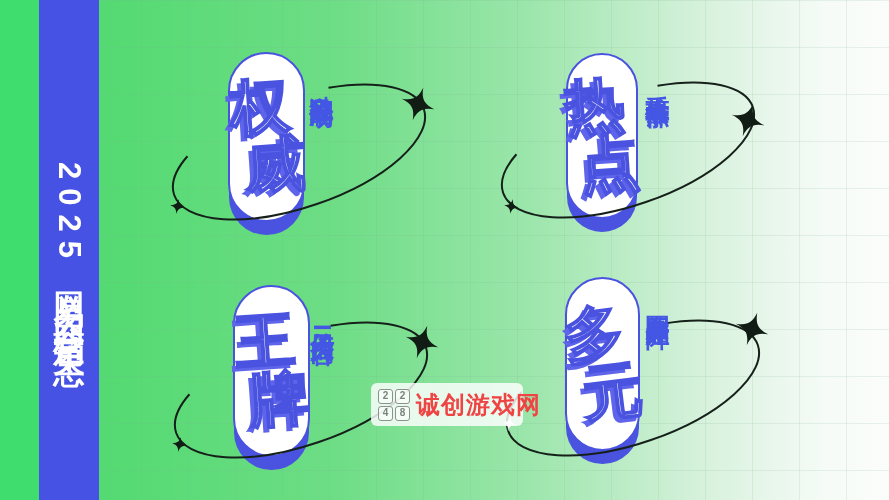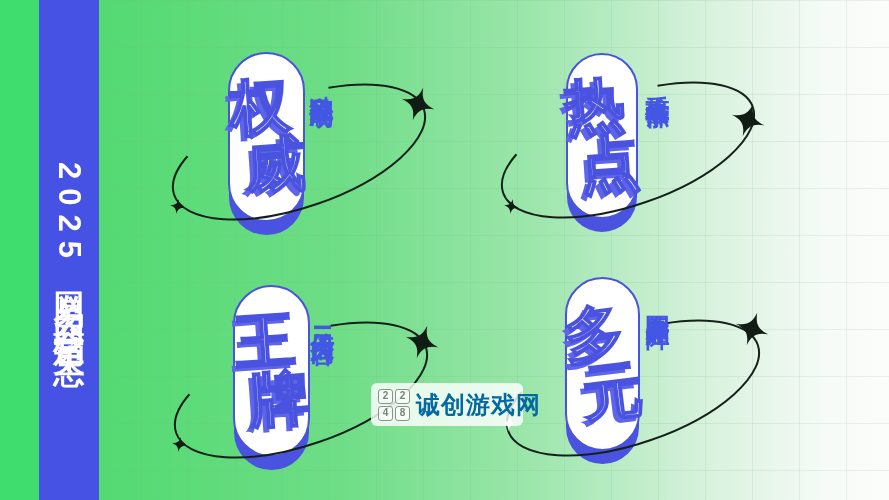--- a/index.html
+++ b/index.html
@@ -83,21 +83,21 @@
     position:absolute; left:371px; top:383px; width:152px; height:43px; z-index:10;
     background:rgba(255,255,255,0.82); border-radius:6px;
     display:flex; align-items:center; gap:6px; padding:0 7px;
   }
   .wm-logo { display:grid; grid-template-columns:15px 15px; grid-template-rows:15px 15px; gap:2px; }
   .wm-cell {
     border:1.5px solid #8a938c; border-radius:3px; background:rgba(255,255,255,0.6);
     color:#79827b; font-size:10px; font-weight:bold;
     display:flex; align-items:center; justify-content:center; line-height:1;
   }
-  .wm-name { color:#0369a1; font-weight:900; font-size:24px; letter-spacing:1px; white-space:nowrap; }
+  .wm-name { color:#ef4444; font-weight:900; font-size:24px; letter-spacing:1px; white-space:nowrap; }
 </style>
 </head>
 <body>
 
 <div class="grid-overlay"></div>
 <div class="strip"></div>
 
 <div class="band">
   <div class="band-title">2025网易内容营销生态</div>
 </div>

